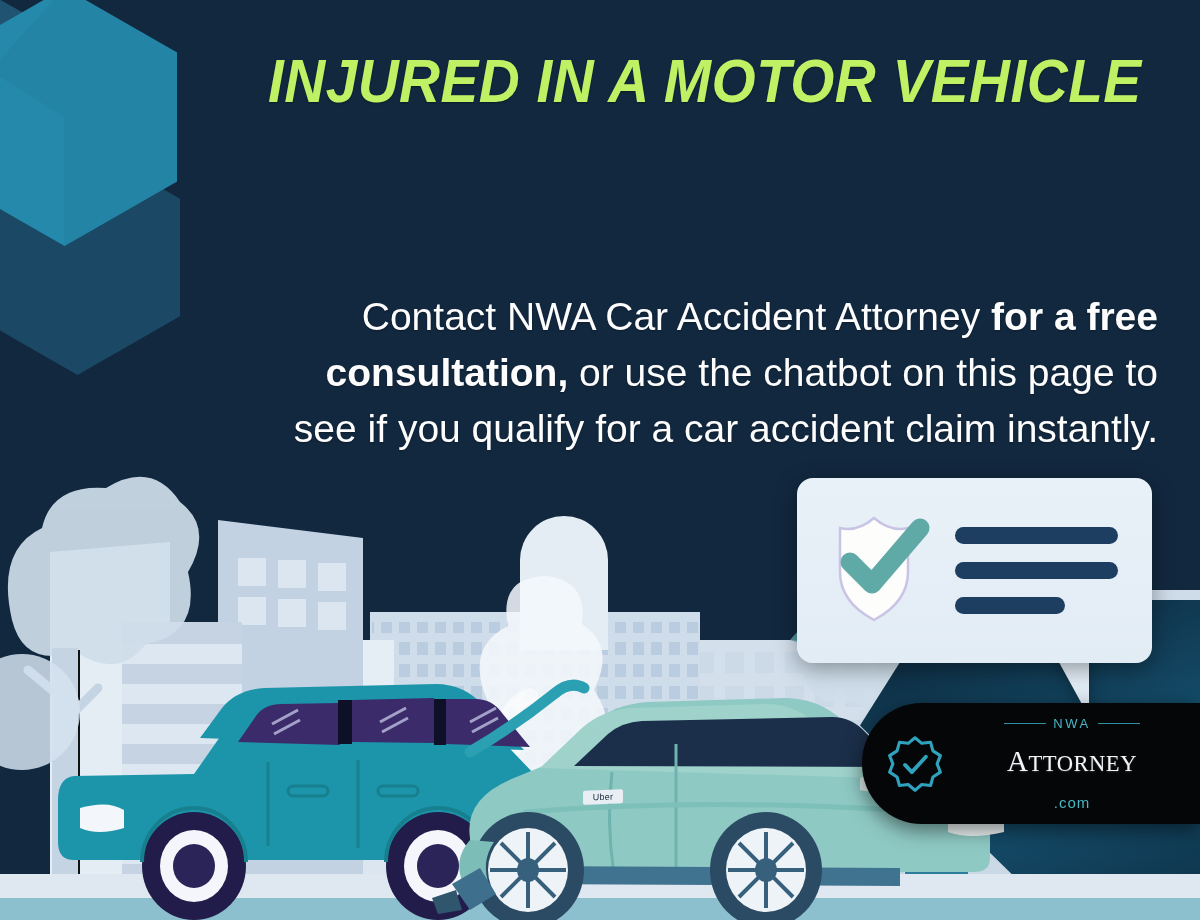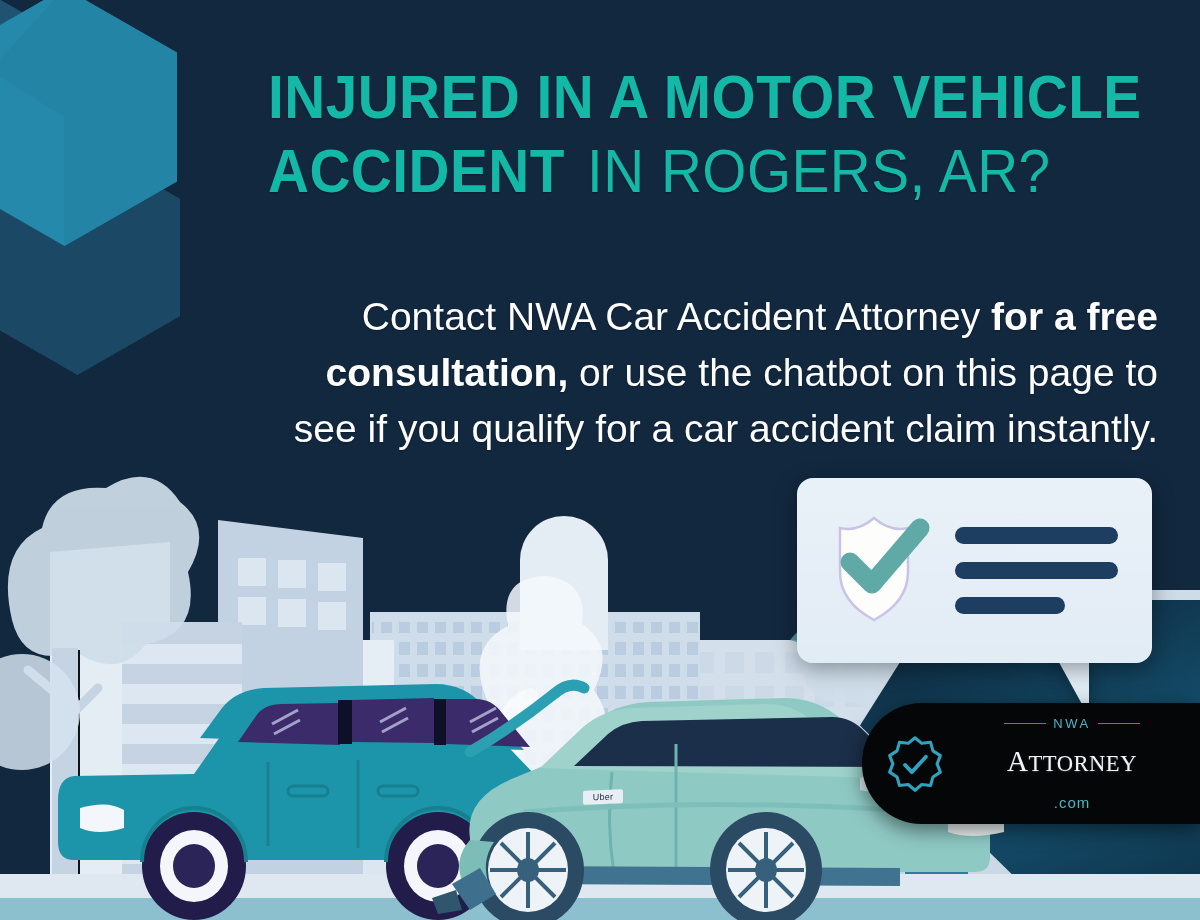--- a/index.html
+++ b/index.html
@@ -7,25 +7,26 @@
     width:1200px;height:920px;overflow:hidden;
     background:#12283f;
     font-family:"Liberation Sans", sans-serif;
     position:relative;
   }
   .stage{position:absolute;inset:0;width:1200px;height:920px;overflow:hidden;}
   .layer{position:absolute;inset:0;width:1200px;height:920px;}
 
   
   .headline{
-    position:absolute;left:268px;top:60px;width:900px;
-    color:#14b8a6;
+    position:absolute;left:268px;top:44px;width:900px;
+    color:#bef264;
     font-family:"Liberation Sans Narrow","Liberation Sans",sans-serif;
     font-size:61px;line-height:74px;letter-spacing:0.5px;
     text-shadow:0 1px 2px rgba(0,0,0,.35);
+    font-style:italic;
   }
   .headline .hl-strong{font-weight:700;transform:scaleX(.93);display:inline-block;transform-origin:left;}
   .headline .hl-light{font-weight:400;transform:scaleX(.93);display:inline-block;transform-origin:left;}
   .hl-line{white-space:nowrap;display:block;}
 
   
   .bodycopy{
     position:absolute;left:268px;top:250px;width:890px;
     color:#fdfdfd;font-size:39px;line-height:56px;font-weight:400;
     font-family:"Liberation Sans Narrow","Liberation Sans",sans-serif;
@@ -318,23 +319,20 @@
   </svg>
 
   <div class="bub-line bub-l1"></div>
   <div class="bub-line bub-l2"></div>
   <div class="bub-line bub-l3"></div>
 
   <div class="headline">
     <span class="hl-line">
       <span class="hl-strong">INJURED IN A MOTOR VEHICLE</span>
     </span>
-    <span class="hl-line">
-      <span class="hl-strong">ACCIDENT</span><span class="hl-light"> IN ROGERS, AR?</span>
-    </span>
   </div>
 
   <p class="bodycopy"><span>Contact NWA Car Accident Attorney </span><b>for a free consultation,</b><span> or use the chatbot on this page to see if you qualify for a car accident claim instantly.</span></p>
 
   <div class="logo-badge">
     <svg class="logo-seal" viewBox="0 0 64 64">
       <path d="M32 3 l7.5 6.2 l9.7 -1.1 l2.6 9.4 l8.2 5.3 l-3.6 9.1 l3.6 9.1 l-8.2 5.3 l-2.6 9.4
                l-9.7 -1.1 L32 61 l-7.5 -6.4 l-9.7 1.1 l-2.6 -9.4 l-8.2 -5.3 l3.6 -9.1 l-3.6 -9.1
                l8.2 -5.3 l2.6 -9.4 l9.7 1.1 z" fill="none" stroke="#2fa3bd" stroke-width="3.4" stroke-linejoin="round"></path>
       <path d="M21 33 l7.5 8 L44 24" fill="none" stroke="#2fa3bd" stroke-width="4.2" stroke-linecap="round" stroke-linejoin="round"></path>

